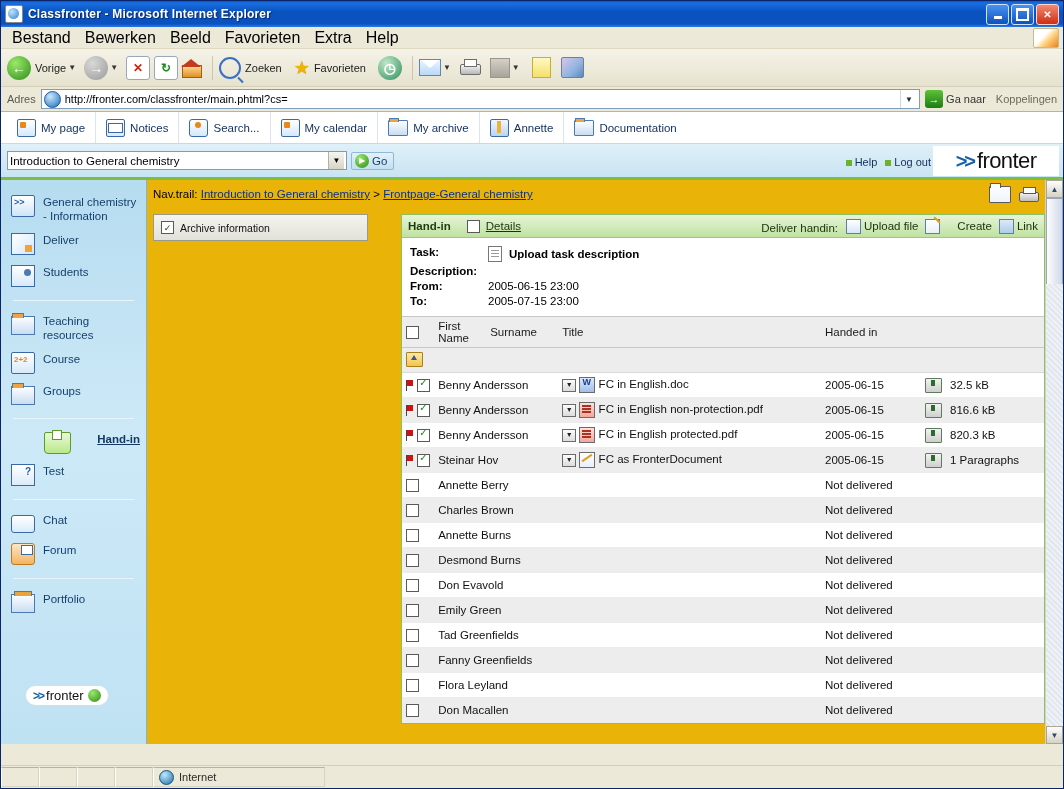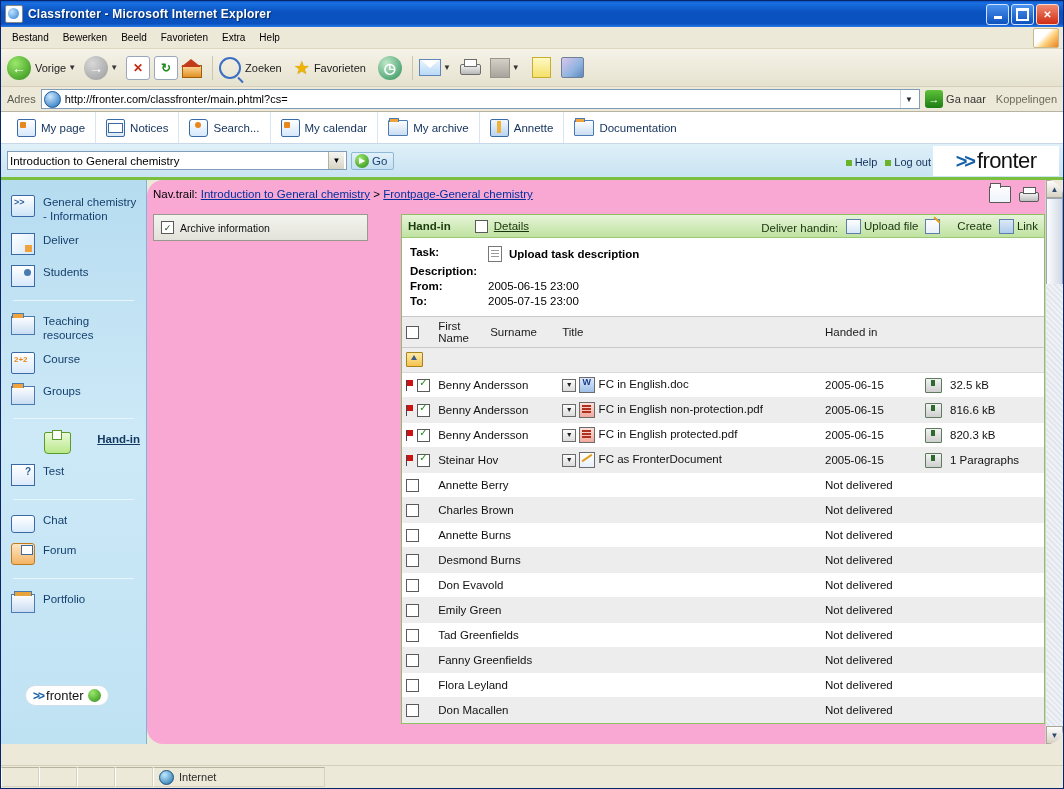--- a/index.html
+++ b/index.html
@@ -27,21 +27,21 @@
     color:#fff;font-size:10px;font-weight:bold;
     background:linear-gradient(to bottom,#4b92f0,#0d52bd);}
   .wb.close{background:linear-gradient(to bottom,#f08a72,#cf2d14);border-color:#ffd6cc;}
   .wb i{font-style:normal;display:block;}
   .wb.min i{width:8px;height:3px;background:#fff;margin-top:6px;}
   .wb.max i{width:9px;height:8px;border:2px solid #fff;border-top-width:3px;}
 
   
   .menubar{height:21px;display:flex;align-items:center;background:#ece9d8;
     border-bottom:1px solid #ded8c0;padding-left:4px;position:relative;}
-  .menubar .mi{padding:2px 7px;color:#000;font-size:10px;}
+  .menubar .mi{padding:2px 7px;color:#000;font-size:16px;}
   .menu-logo{position:absolute;right:4px;top:1px;width:24px;height:18px;
     background:linear-gradient(135deg,#fff 40%,#ffd27f 60%,#e8821e);
     border:1px solid #c8b98a;border-radius:2px;}
 
   
   .toolbar{height:37px;display:flex;align-items:center;
     background:linear-gradient(to bottom,#f5f3e8,#e6e2cf);
     border-bottom:1px solid #d7d0b8;padding-left:6px;}
   .tb{display:flex;align-items:center;margin-right:4px;font-size:11px;color:#1b1b1b;}
   .tb .lbl{margin-left:4px;}
@@ -178,21 +178,21 @@
   .si.port:before{content:"";position:absolute;left:2px;top:-4px;width:16px;height:4px;
     background:#e8a33a;border:1px solid #4a7ab2;border-bottom:none;}
   .sblogo{position:absolute;left:24px;bottom:38px;display:flex;align-items:center;
     background:#fff;border:1px solid #cfe0ec;border-radius:11px;padding:2px 7px;}
   .sblogo .chev{color:#1560a8;font-weight:bold;font-size:12px;letter-spacing:-2px;margin-right:3px;}
   .sblogo .word{font-size:13px;color:#111;}
   .sblogo .dot{width:13px;height:13px;border-radius:50%;margin-left:4px;
     background:radial-gradient(circle at 35% 30%,#9ae86a,#2d8b18);}
 
   
-  .content{flex:1;background:#f9a8d4;position:relative;padding:0;overflow:hidden;border-radius:16px;}
+  .content{flex:1;background:#eab308;position:relative;padding:0;overflow:hidden;}
   .navtrail{font-size:11.5px;color:#000;padding:8px 0 0 6px;}
   .navtrail a{color:#00309c;text-decoration:underline;}
   .topicons{position:absolute;right:24px;top:6px;display:flex;gap:8px;align-items:center;}
   .ti-folder{width:20px;height:15px;background:linear-gradient(#fdfdff,#eef4fa);
     border:1px solid #5a5a5a;border-radius:1px;position:relative;}
   .ti-folder:before{content:"";position:absolute;left:0;top:-4px;width:9px;height:4px;
     background:#fdfdff;border:1px solid #5a5a5a;border-bottom:none;}
   .ti-print{width:20px;height:16px;position:relative;}
   .ti-print:before{content:"";position:absolute;left:0;top:5px;width:18px;height:8px;
     background:linear-gradient(#f4f4f4,#bdbdbd);border:1px solid #5a5a5a;border-radius:2px;}
@@ -203,21 +203,21 @@
   .leftpane{width:215px;flex:0 0 215px;}
   .archbox{border:1px solid #9a9a8c;background:linear-gradient(#f4f4ef,#e2e2da);
     padding:6px 7px;display:flex;align-items:center;font-size:10.5px;color:#111;}
   .cb{width:11px;height:11px;background:#fff;border:1px solid #5a5a5a;margin-right:6px;
     display:flex;align-items:center;justify-content:center;font-size:9px;color:#104a10;flex:0 0 auto;}
 
   .handin{flex:1;margin-left:33px;margin-right:18px;border:1px solid #8cc063;background:#fff;}
   .hhead{height:22px;display:flex;align-items:center;padding:0 6px;
     background:linear-gradient(to bottom,#e6f4d8,#bfe2a0);border-bottom:1px solid #9cc97a;}
   .hhead .htitle{font-weight:bold;font-size:11.5px;color:#1c3c10;}
-  .hhead .hdetails{display:flex;align-items:center;margin-left:24px;font-size:11.5px;color:#17340e;text-decoration:underline;}
+  .hhead .hdetails{display:flex;align-items:center;margin-left:16px;font-size:11.5px;color:#17340e;text-decoration:underline;}
   .hhead .hright{margin-left:auto;display:flex;align-items:flex-end;gap:7px;font-size:11.5px;color:#17340e;}
   .hhead .dlabel{margin-right:1px;}
   .smico{width:13px;height:13px;border:1px solid #5b7fa8;background:linear-gradient(#fff,#d6e6f6);
     position:relative;flex:0 0 auto;}
   .smico.create{background:linear-gradient(#fff,#eaf0f8);}
   .smico.create:after{content:"";position:absolute;right:-2px;top:-1px;width:8px;height:2px;
     background:#e0a020;transform:rotate(45deg);}
   .smico.link{background:linear-gradient(#dde9f7,#aeccea);}
 
   .desc{padding:8px 0 6px 8px;font-size:11.5px;}

